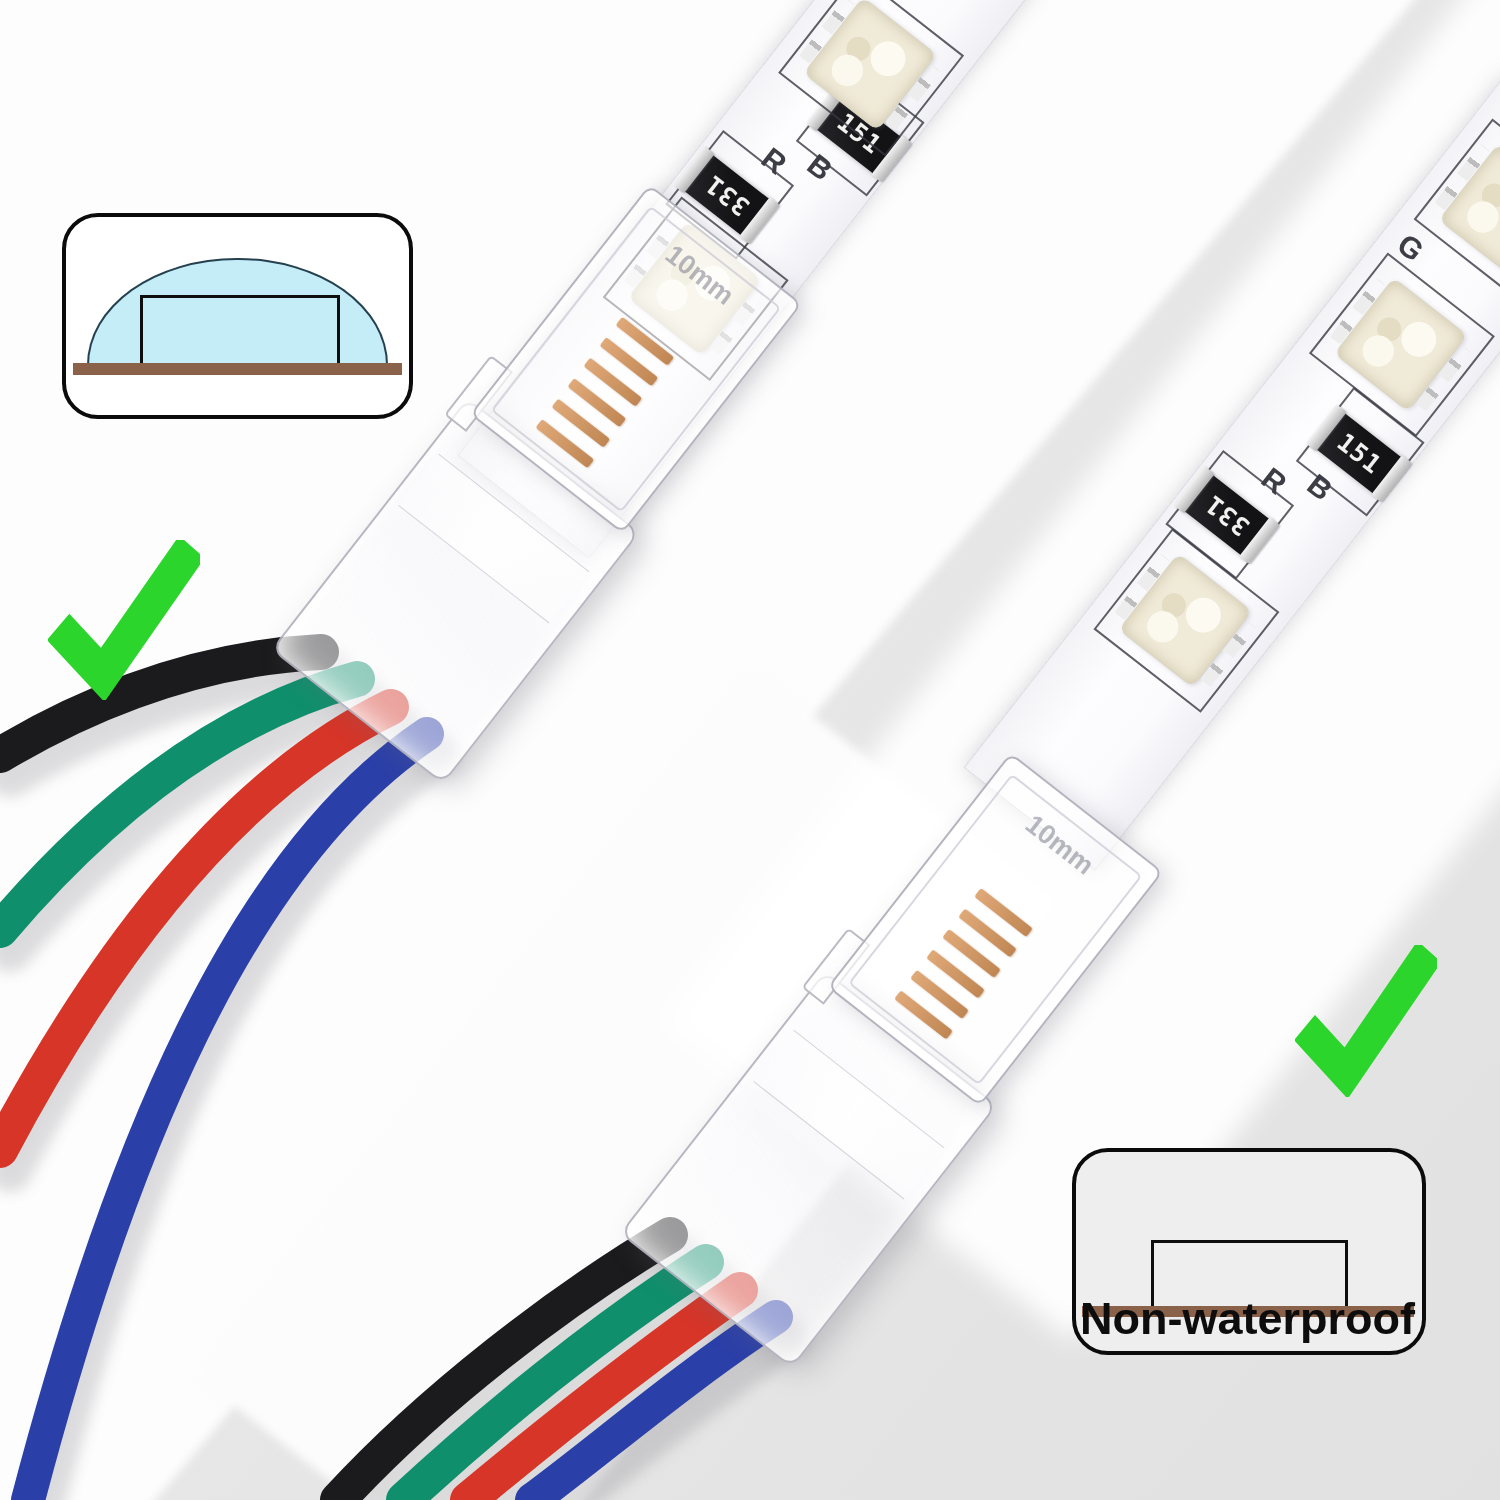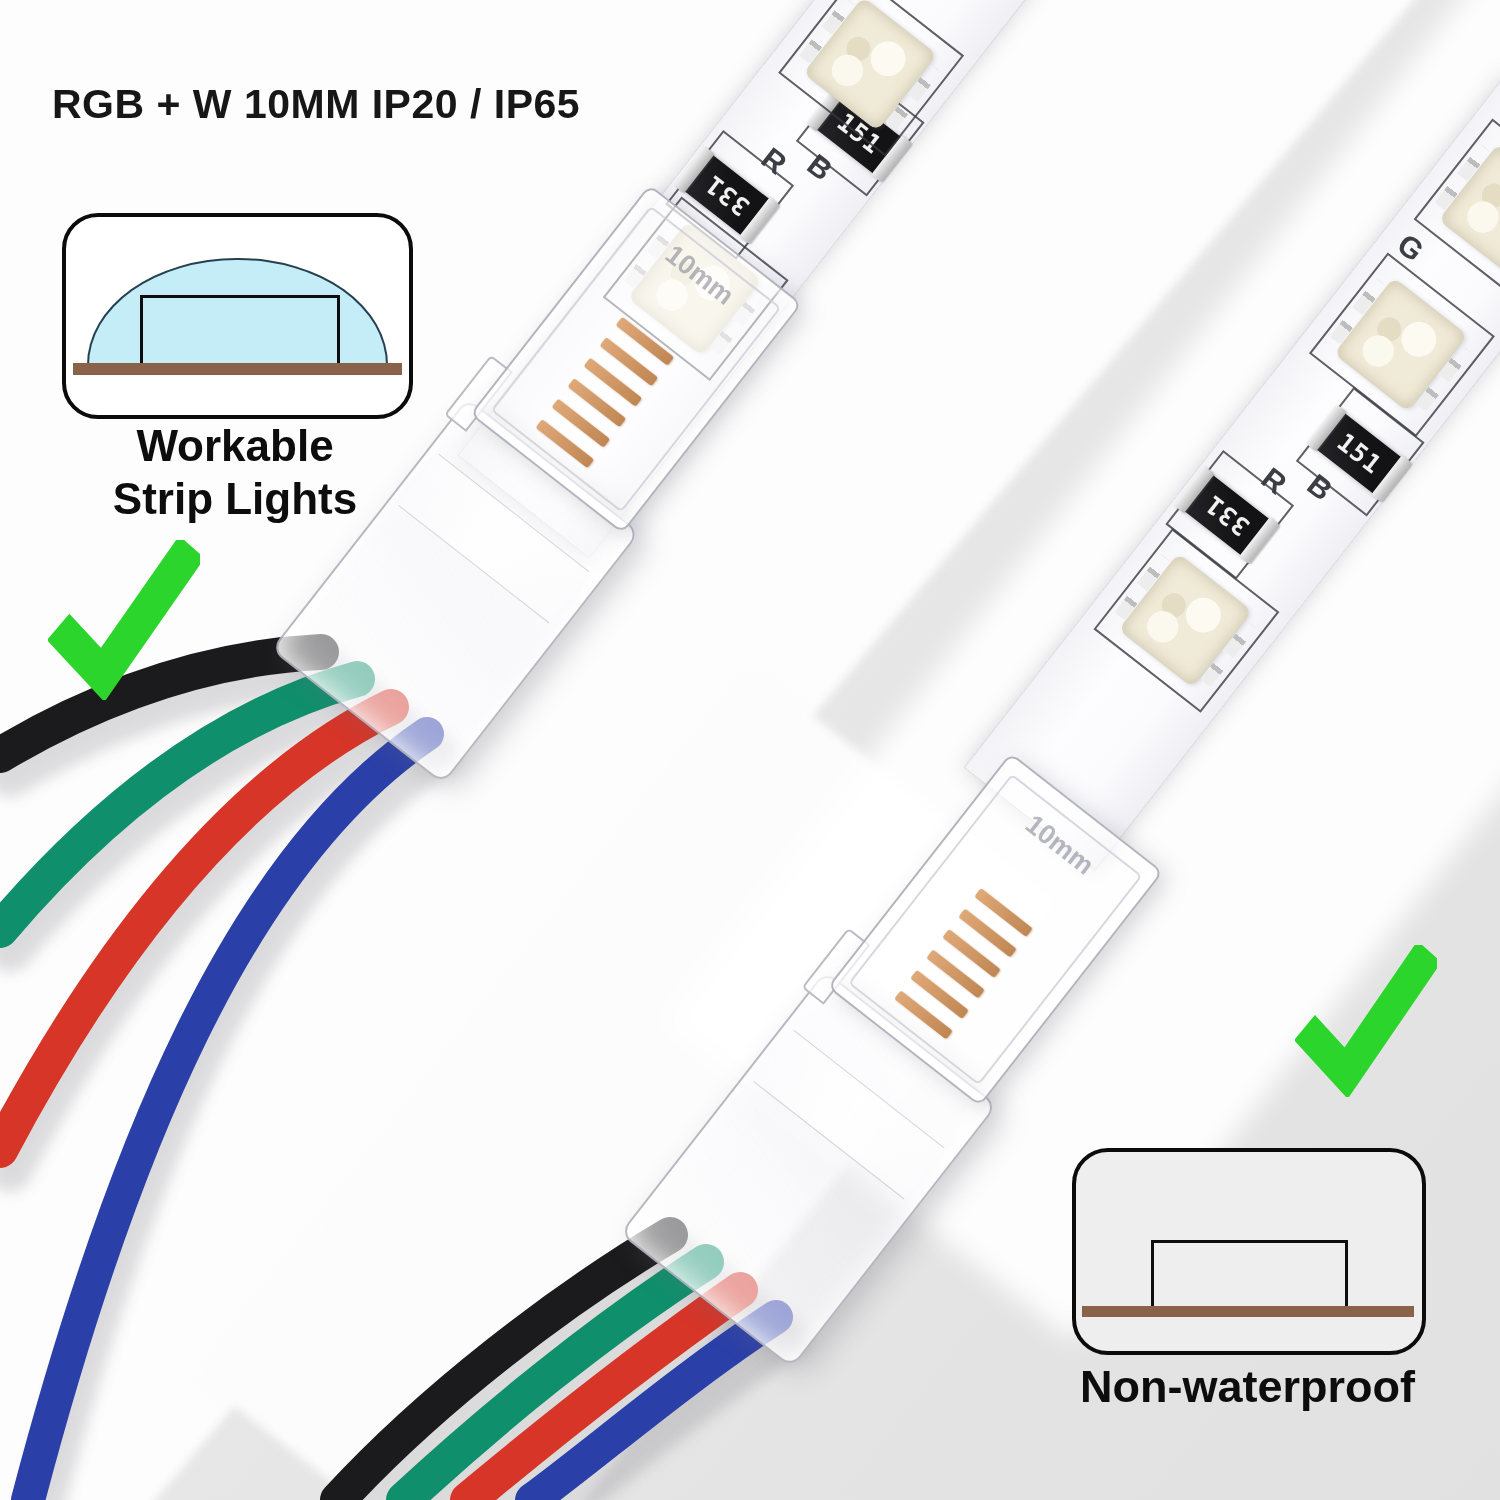--- a/index.html
+++ b/index.html
@@ -79,21 +79,21 @@
   .dome{position:absolute;left:21px;top:41px;width:297px;height:105px;background:#c5edf8;
     border:2px solid #25404e;border-bottom:none;border-radius:150px 150px 0 0 / 107px 107px 0 0;}
   .glue-rect{position:absolute;left:74px;top:78px;width:194px;height:68px;border:3px solid #0e0e0e;}
   .np-rect{position:absolute;left:75px;top:88px;width:191px;height:66px;border:3px solid #0e0e0e;}
   .base-bar{position:absolute;background:#8a6249;}
   .bar-wk{left:7px;top:146px;width:329px;height:12px;}
   .bar-np{left:6px;top:154px;width:332px;height:11px;}
   .callout{position:absolute;text-align:center;color:#0d0d0d;
     font:700 44px/1.2 "Liberation Sans",sans-serif;}
   #label-workable{left:30px;top:420px;width:410px;}
-  #label-nonwp{left:1020px;top:1360px;width:455px;font-size:45px;}
+  #label-nonwp{left:1020px;top:1292px;width:455px;font-size:45px;}
   .checkmark{position:absolute;}
   #check-1{left:48px;top:540px;width:152px;height:160px;}
   #check-2{left:1295px;top:945px;width:142px;height:152px;}
   .wires{position:absolute;left:0;top:0;}
   .z1{z-index:1}.z2{z-index:2}.z3{z-index:3}.z4{z-index:4}.z5{z-index:5}
 </style>
 </head>
 <body>
 
 <div id="canvas">
@@ -208,30 +208,25 @@
       <div class="tooth" style="left:30px;"></div>
       <div class="tooth" style="left:56px;"></div>
       <div class="tooth" style="left:82px;"></div>
       <div class="tooth" style="left:108px;"></div>
       <div class="tooth" style="left:134px;"></div>
       <div class="tooth" style="left:160px;"></div>
       <div class="mark-10mm" style="left:214px;top:80px;">10mm</div>
     </div>
   </div>
 
-  <div class="subtitle z5">RGB + W 10MM IP20 / IP65</div>
 
   <div id="icon-workable" class="icon-box z5">
     <div class="dome"></div>
     <div class="glue-rect"></div>
     <div class="base-bar bar-wk"></div>
-  </div>
-  <div id="label-workable" class="callout z5">
-    <div>Workable</div>
-    <div>Strip Lights</div>
   </div>
 
   <svg id="check-1" class="checkmark z5" viewBox="0 0 150 140" preserveAspectRatio="none">
     <path d="M10,76 L54,118 L142,6" fill="none" stroke-width="32" stroke-linecap="butt" stroke-linejoin="miter" stroke="#2bd52b"></path>
   </svg>
   <svg id="check-2" class="checkmark z5" viewBox="0 0 150 140" preserveAspectRatio="none">
     <path d="M10,76 L54,118 L142,6" fill="none" stroke-width="32" stroke-linecap="butt" stroke-linejoin="miter" stroke="#2bd52b"></path>
   </svg>
 
   <div id="icon-nonwp" class="icon-box z5">

